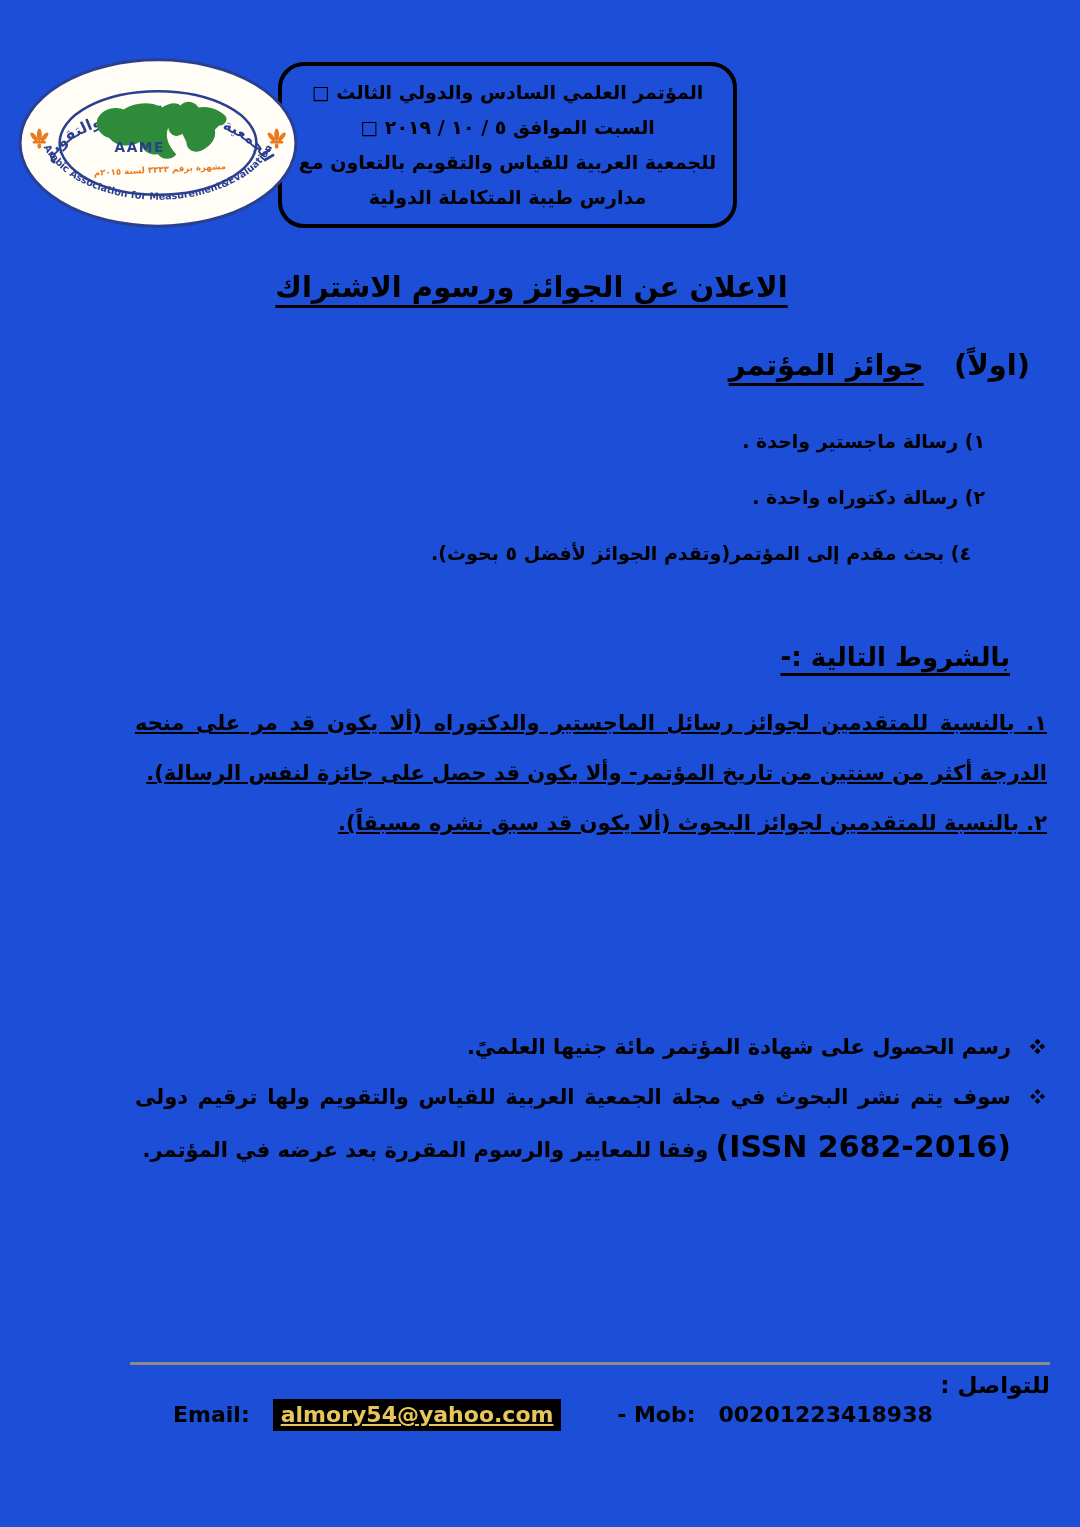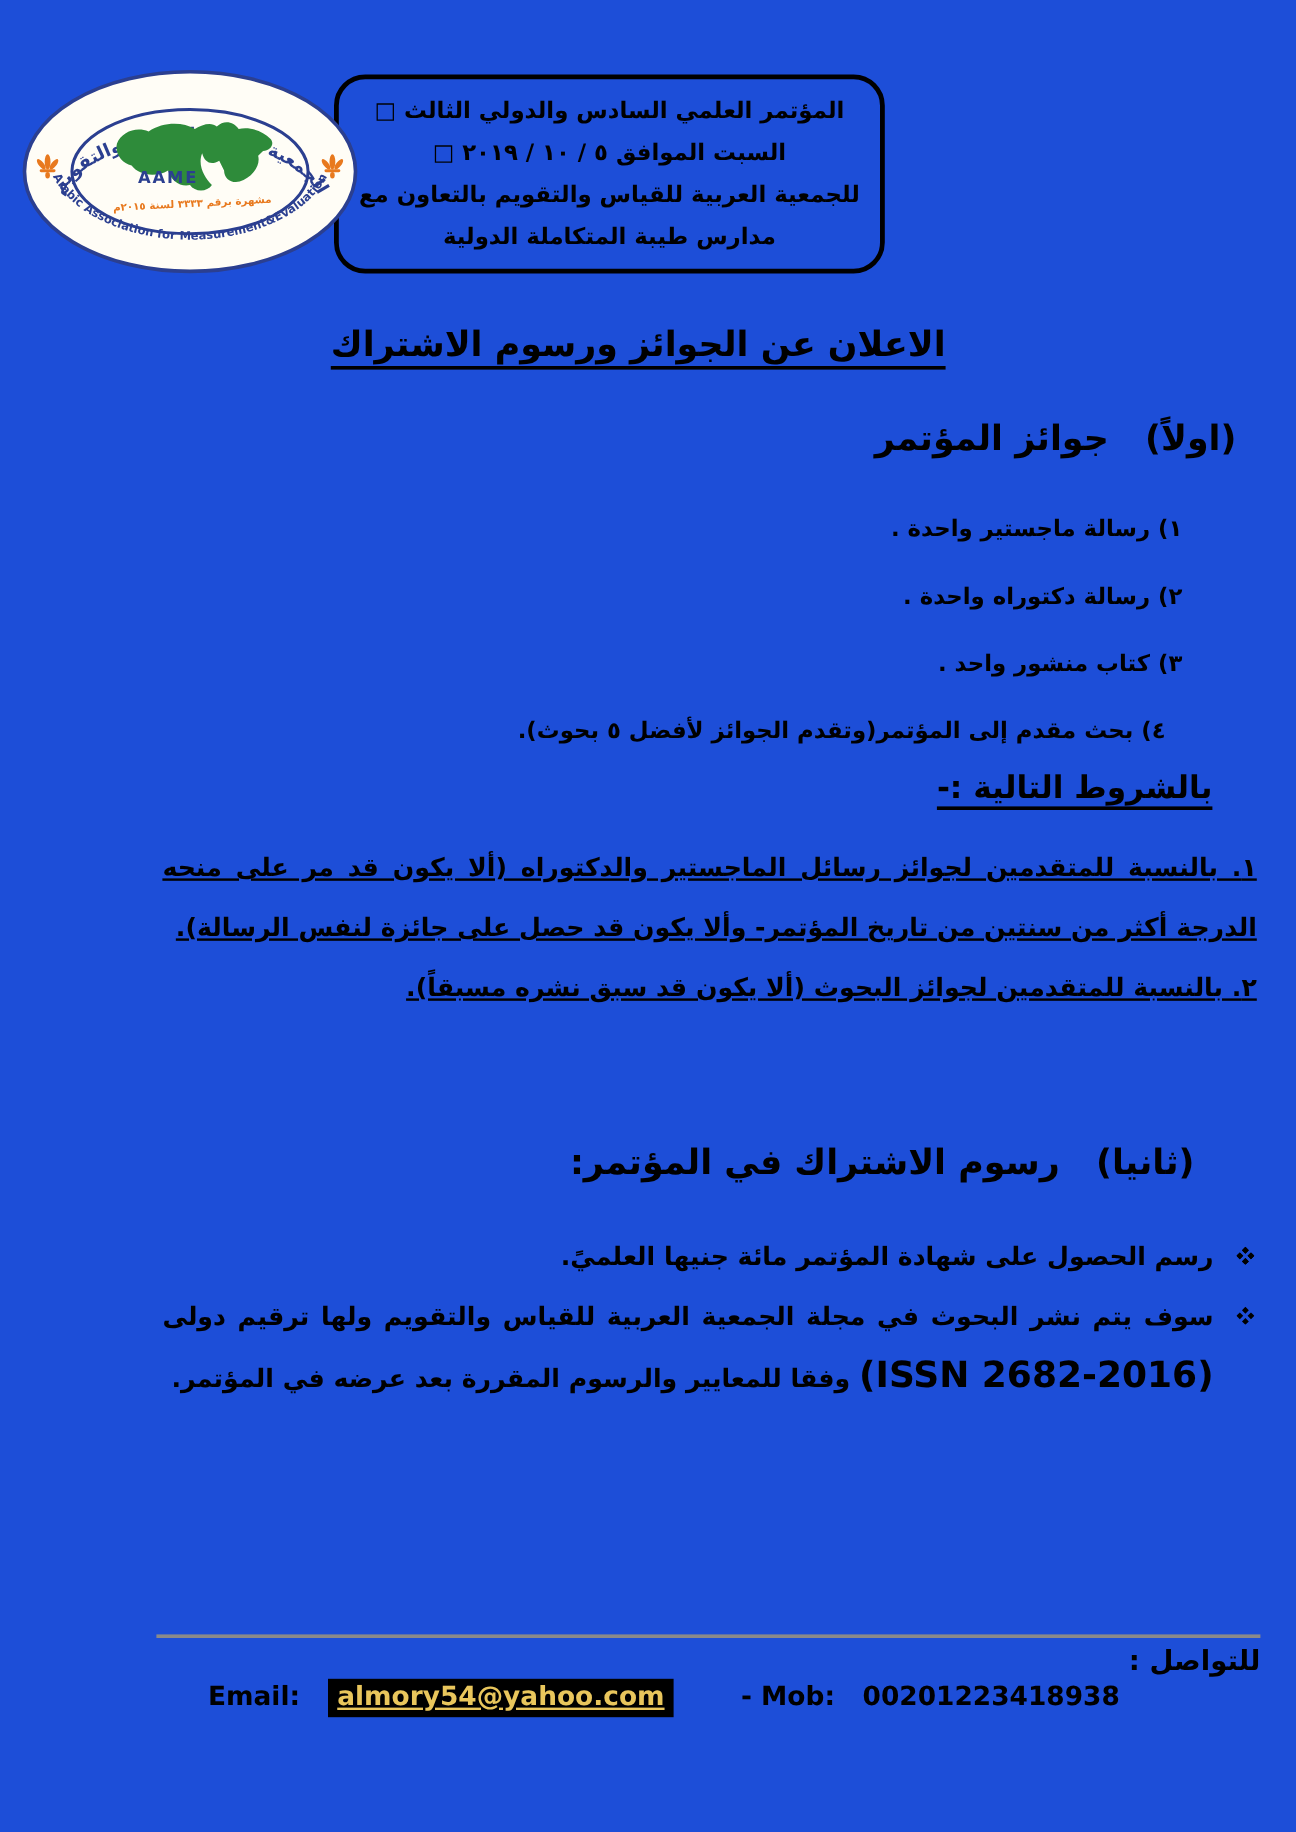--- a/index.html
+++ b/index.html
@@ -26,21 +26,21 @@
   .logo-wrap{position:absolute;top:56px;left:33px;width:284px;height:174px;}
   .logo-wrap svg{width:100%;height:100%;}
   
   .doc-title{
     position:absolute;top:270px;left:0;right:0;text-align:center;
     font-size:29px;font-weight:bold;
   }
   .doc-title span{text-decoration:underline;text-decoration-thickness:2.5px;text-underline-offset:8px;}
   
   .sec-heading{position:absolute;font-size:29px;font-weight:bold;text-align:right;}
-  .sec-heading .hl{text-decoration-thickness:2.5px;text-underline-offset:8px;}
+  .sec-heading .hl{text-decoration:underline;text-decoration-thickness:2.5px;text-underline-offset:8px;}
   #sec1-heading{top:348px;right:50px;}
   #sec2-heading{top:951px;right:85px;}
   .cond-heading{
     position:absolute;top:642px;right:70px;
     font-size:26px;font-weight:bold;
     text-decoration:underline;text-decoration-thickness:2.5px;text-underline-offset:7px;
   }
   
   .awards-list{position:absolute;top:413px;right:95px;font-size:19px;font-weight:bold;}
   .awards-list .award-item{height:56px;line-height:56px;text-align:right;}
@@ -113,36 +113,30 @@
 
   <div class="sec-heading" id="sec1-heading">
     <span>(اولاً)</span>
     <span>&nbsp;</span>
     <span class="hl">جوائز المؤتمر</span>
   </div>
 
   <div class="awards-list">
     <div class="award-item">١) رسالة ماجستير واحدة .</div>
     <div class="award-item">٢) رسالة دكتوراه واحدة .</div>
-    <div class="award-item">٣) كتاب منشور واحد .</div>
     <div class="award-item long">٤) بحث مقدم إلى المؤتمر(وتقدم الجوائز لأفضل ٥ بحوث).</div>
   </div>
 
   <div class="cond-heading">بالشروط التالية :-</div>
 
   <div class="conditions">
     <p>١. بالنسبة للمتقدمين لجوائز رسائل الماجستير والدكتوراه (ألا يكون قد مر على منحه الدرجة أكثر من سنتين من تاريخ المؤتمر- وألا يكون قد حصل على جائزة لنفس الرسالة).</p>
     <p>٢. بالنسبة للمتقدمين لجوائز البحوث (ألا يكون قد سبق نشره مسبقاً).</p>
   </div>
 
-  <div class="sec-heading" id="sec2-heading">
-    <span>(ثانيا)</span>
-    <span>&nbsp;</span>
-    <span class="hl">رسوم الاشتراك في المؤتمر:</span>
-  </div>
 
   <div class="bullets">
     <div class="bullet">
       <svg class="bullet-icon" viewBox="0 0 10 10">
         <path fill="#000" d="M5 0 L6.9 1.9 5 3.8 3.1 1.9 Z M8.1 3.1 L10 5 8.1 6.9 6.2 5 Z M5 6.2 L6.9 8.1 5 10 3.1 8.1 Z M1.9 3.1 L3.8 5 1.9 6.9 0 5 Z"></path>
       </svg>
     </div>
     <div class="bullet">
       <svg class="bullet-icon" viewBox="0 0 10 10">
         <path fill="#000" d="M5 0 L6.9 1.9 5 3.8 3.1 1.9 Z M8.1 3.1 L10 5 8.1 6.9 6.2 5 Z M5 6.2 L6.9 8.1 5 10 3.1 8.1 Z M1.9 3.1 L3.8 5 1.9 6.9 0 5 Z"></path>

